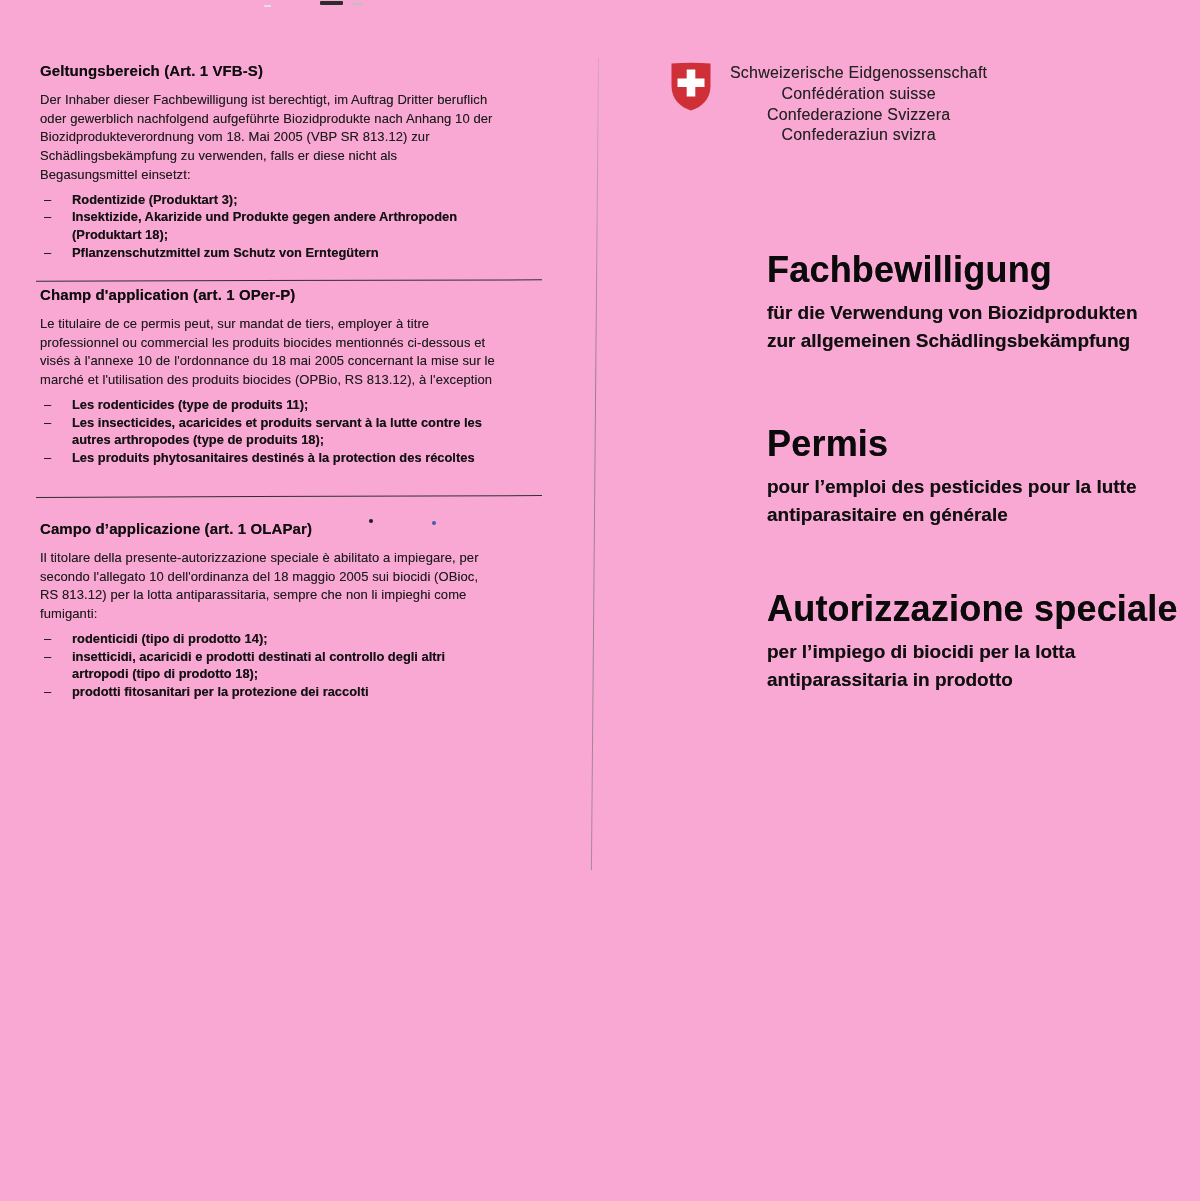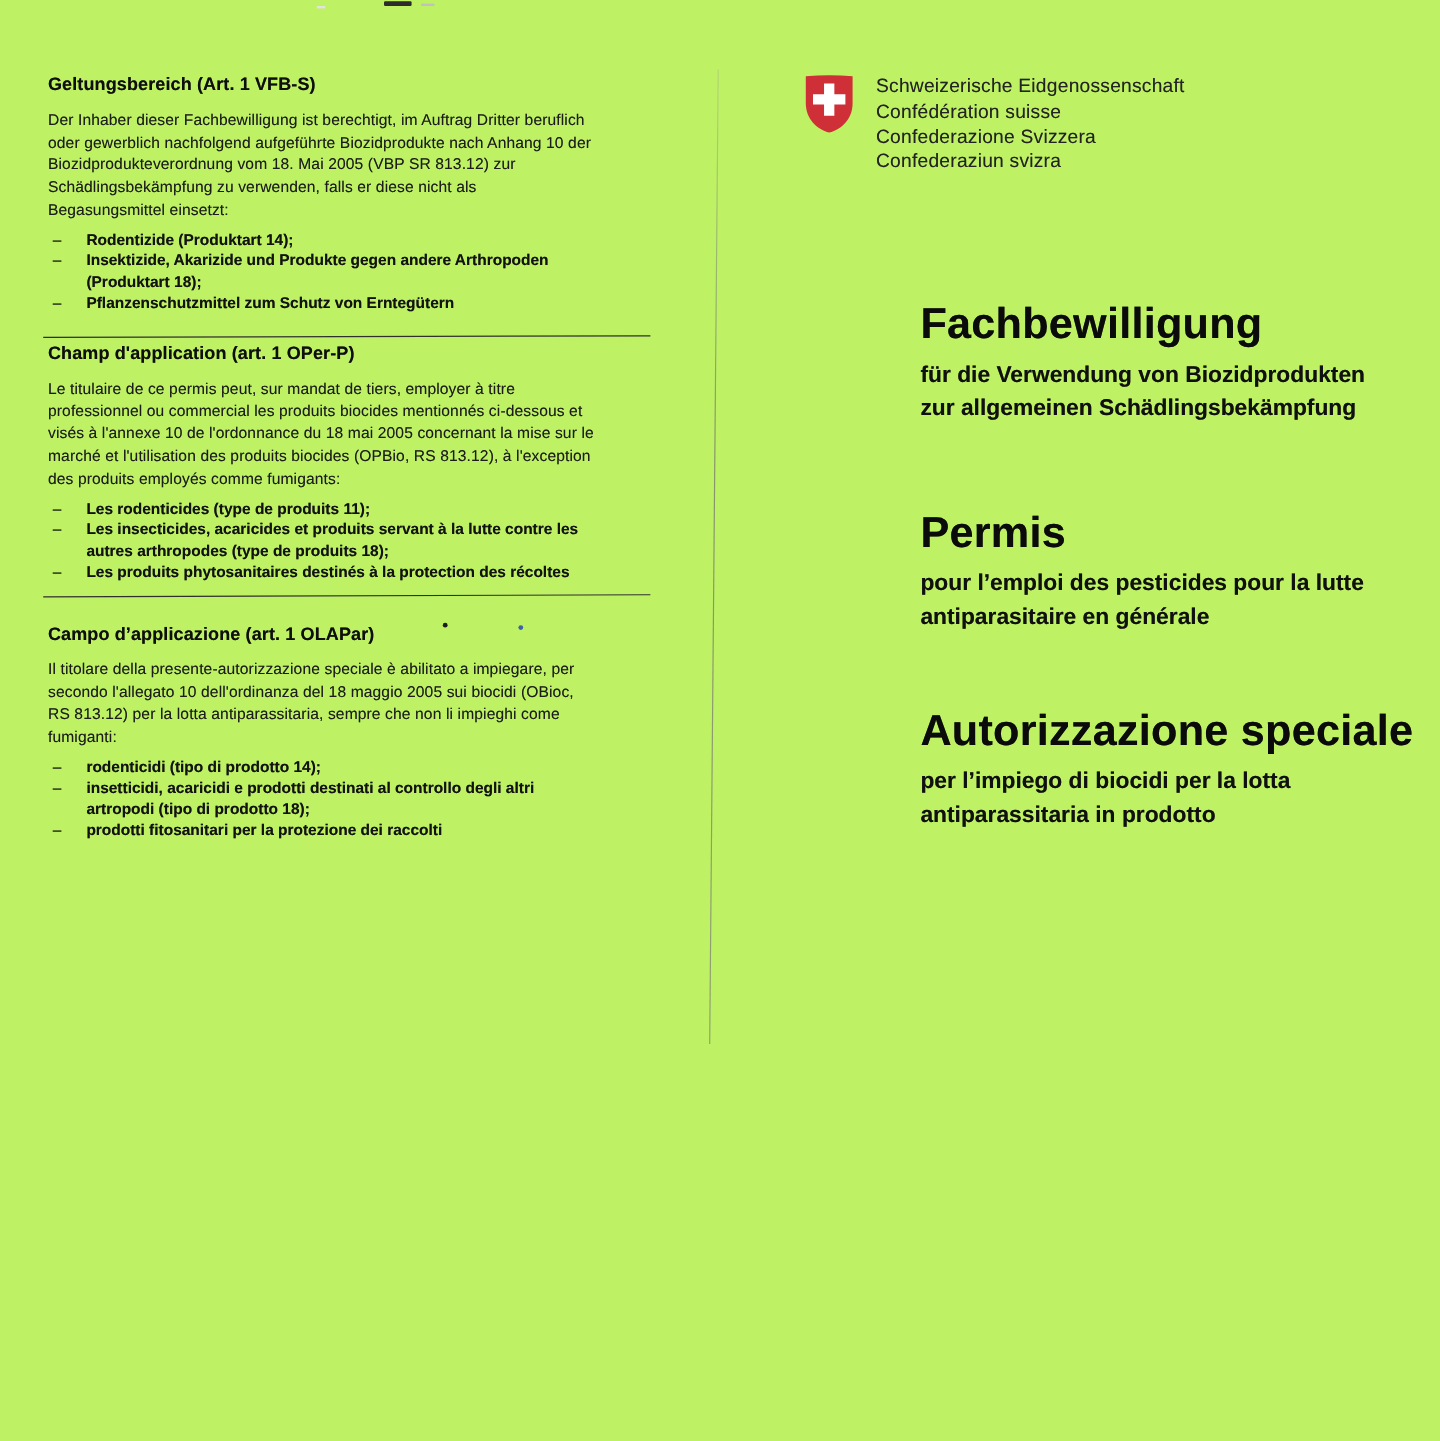--- a/index.html
+++ b/index.html
@@ -4,21 +4,21 @@
 <style>
   html, body {
     margin: 0;
     padding: 0;
     background: #ffffff;
   }
   .page {
     position: relative;
     width: 1200px;
     height: 1201px;
-    background: #bef264;
+    background: #f9a8d4;
     font-family: "Liberation Sans", "DejaVu Sans", sans-serif;
     color: #1a1a1a;
     overflow: hidden;
   }
 
   
   .artifact { position: absolute; }
   .artifact-top-dark   { left: 320px; top: 1px;  width: 23px; height: 4px; background: #2c2c2c; border-radius: 1px; }
   .artifact-top-light  { left: 351px; top: 3px;  width: 11px; height: 2px; background: #c0c0c0; }
   .artifact-top-faint  { left: 264px; top: 5px;  width: 7px;  height: 2px; background: #e2e2e2; }
@@ -100,20 +100,21 @@
     width: 46px; height: 50px;
   }
   .federal-wordmark {
     position: absolute;
     left: 730px; top: 63px;
     font-size: 16px;
     line-height: 20.8px;
     color: #232323;
     letter-spacing: 0.2px;
     text-shadow: 0 0 0.3px rgba(0,0,0,0.35);
+    text-align: center;
   }
   .title-block {
     position: absolute;
     left: 735px;
     width: 440px;
     margin-left: 32px;
   }
   .tb1 { top: 250px; }
   .tb2 { top: 424px; }
   .tb3 { top: 589px; }
@@ -156,21 +157,21 @@
       <div class="body-line">Der Inhaber dieser Fachbewilligung ist berechtigt, im Auftrag Dritter beruflich</div>
       <div class="body-line">oder gewerblich nachfolgend aufgeführte Biozidprodukte nach Anhang 10 der</div>
       <div class="body-line">Biozidprodukteverordnung vom 18. Mai 2005 (VBP SR 813.12) zur</div>
       <div class="body-line">Schädlingsbekämpfung zu verwenden, falls er diese nicht als</div>
       <div class="body-line">Begasungsmittel einsetzt:</div>
     </div>
     <ul class="bullet-list">
       <li class="bullet-item">
         <span class="bullet-dash">–</span>
         <span class="bullet-text">
-          <span class="bullet-line">Rodentizide (Produktart 14);</span>
+          <span class="bullet-line">Rodentizide (Produktart 3);</span>
         </span>
       </li>
       <li class="bullet-item">
         <span class="bullet-dash">–</span>
         <span class="bullet-text">
           <span class="bullet-line">Insektizide, Akarizide und Produkte gegen andere Arthropoden</span>
           <span class="bullet-line">(Produktart 18);</span>
         </span>
       </li>
       <li class="bullet-item">
@@ -184,21 +185,20 @@
 
   <hr class="rule rule1">
 
   <section class="left-col-section sec2">
     <h2 class="sec-heading">Champ d'application (art. 1 OPer-P)</h2>
     <div>
       <div class="body-line">Le titulaire de ce permis peut, sur mandat de tiers, employer à titre</div>
       <div class="body-line">professionnel ou commercial les produits biocides mentionnés ci-dessous et</div>
       <div class="body-line">visés à l'annexe 10 de l'ordonnance du 18 mai 2005 concernant la mise sur le</div>
       <div class="body-line">marché et l'utilisation des produits biocides (OPBio, RS 813.12), à l'exception</div>
-      <div class="body-line">des produits employés comme fumigants:</div>
     </div>
     <ul class="bullet-list">
       <li class="bullet-item">
         <span class="bullet-dash">–</span>
         <span class="bullet-text">
           <span class="bullet-line">Les rodenticides (type de produits 11);</span>
         </span>
       </li>
       <li class="bullet-item">
         <span class="bullet-dash">–</span>

